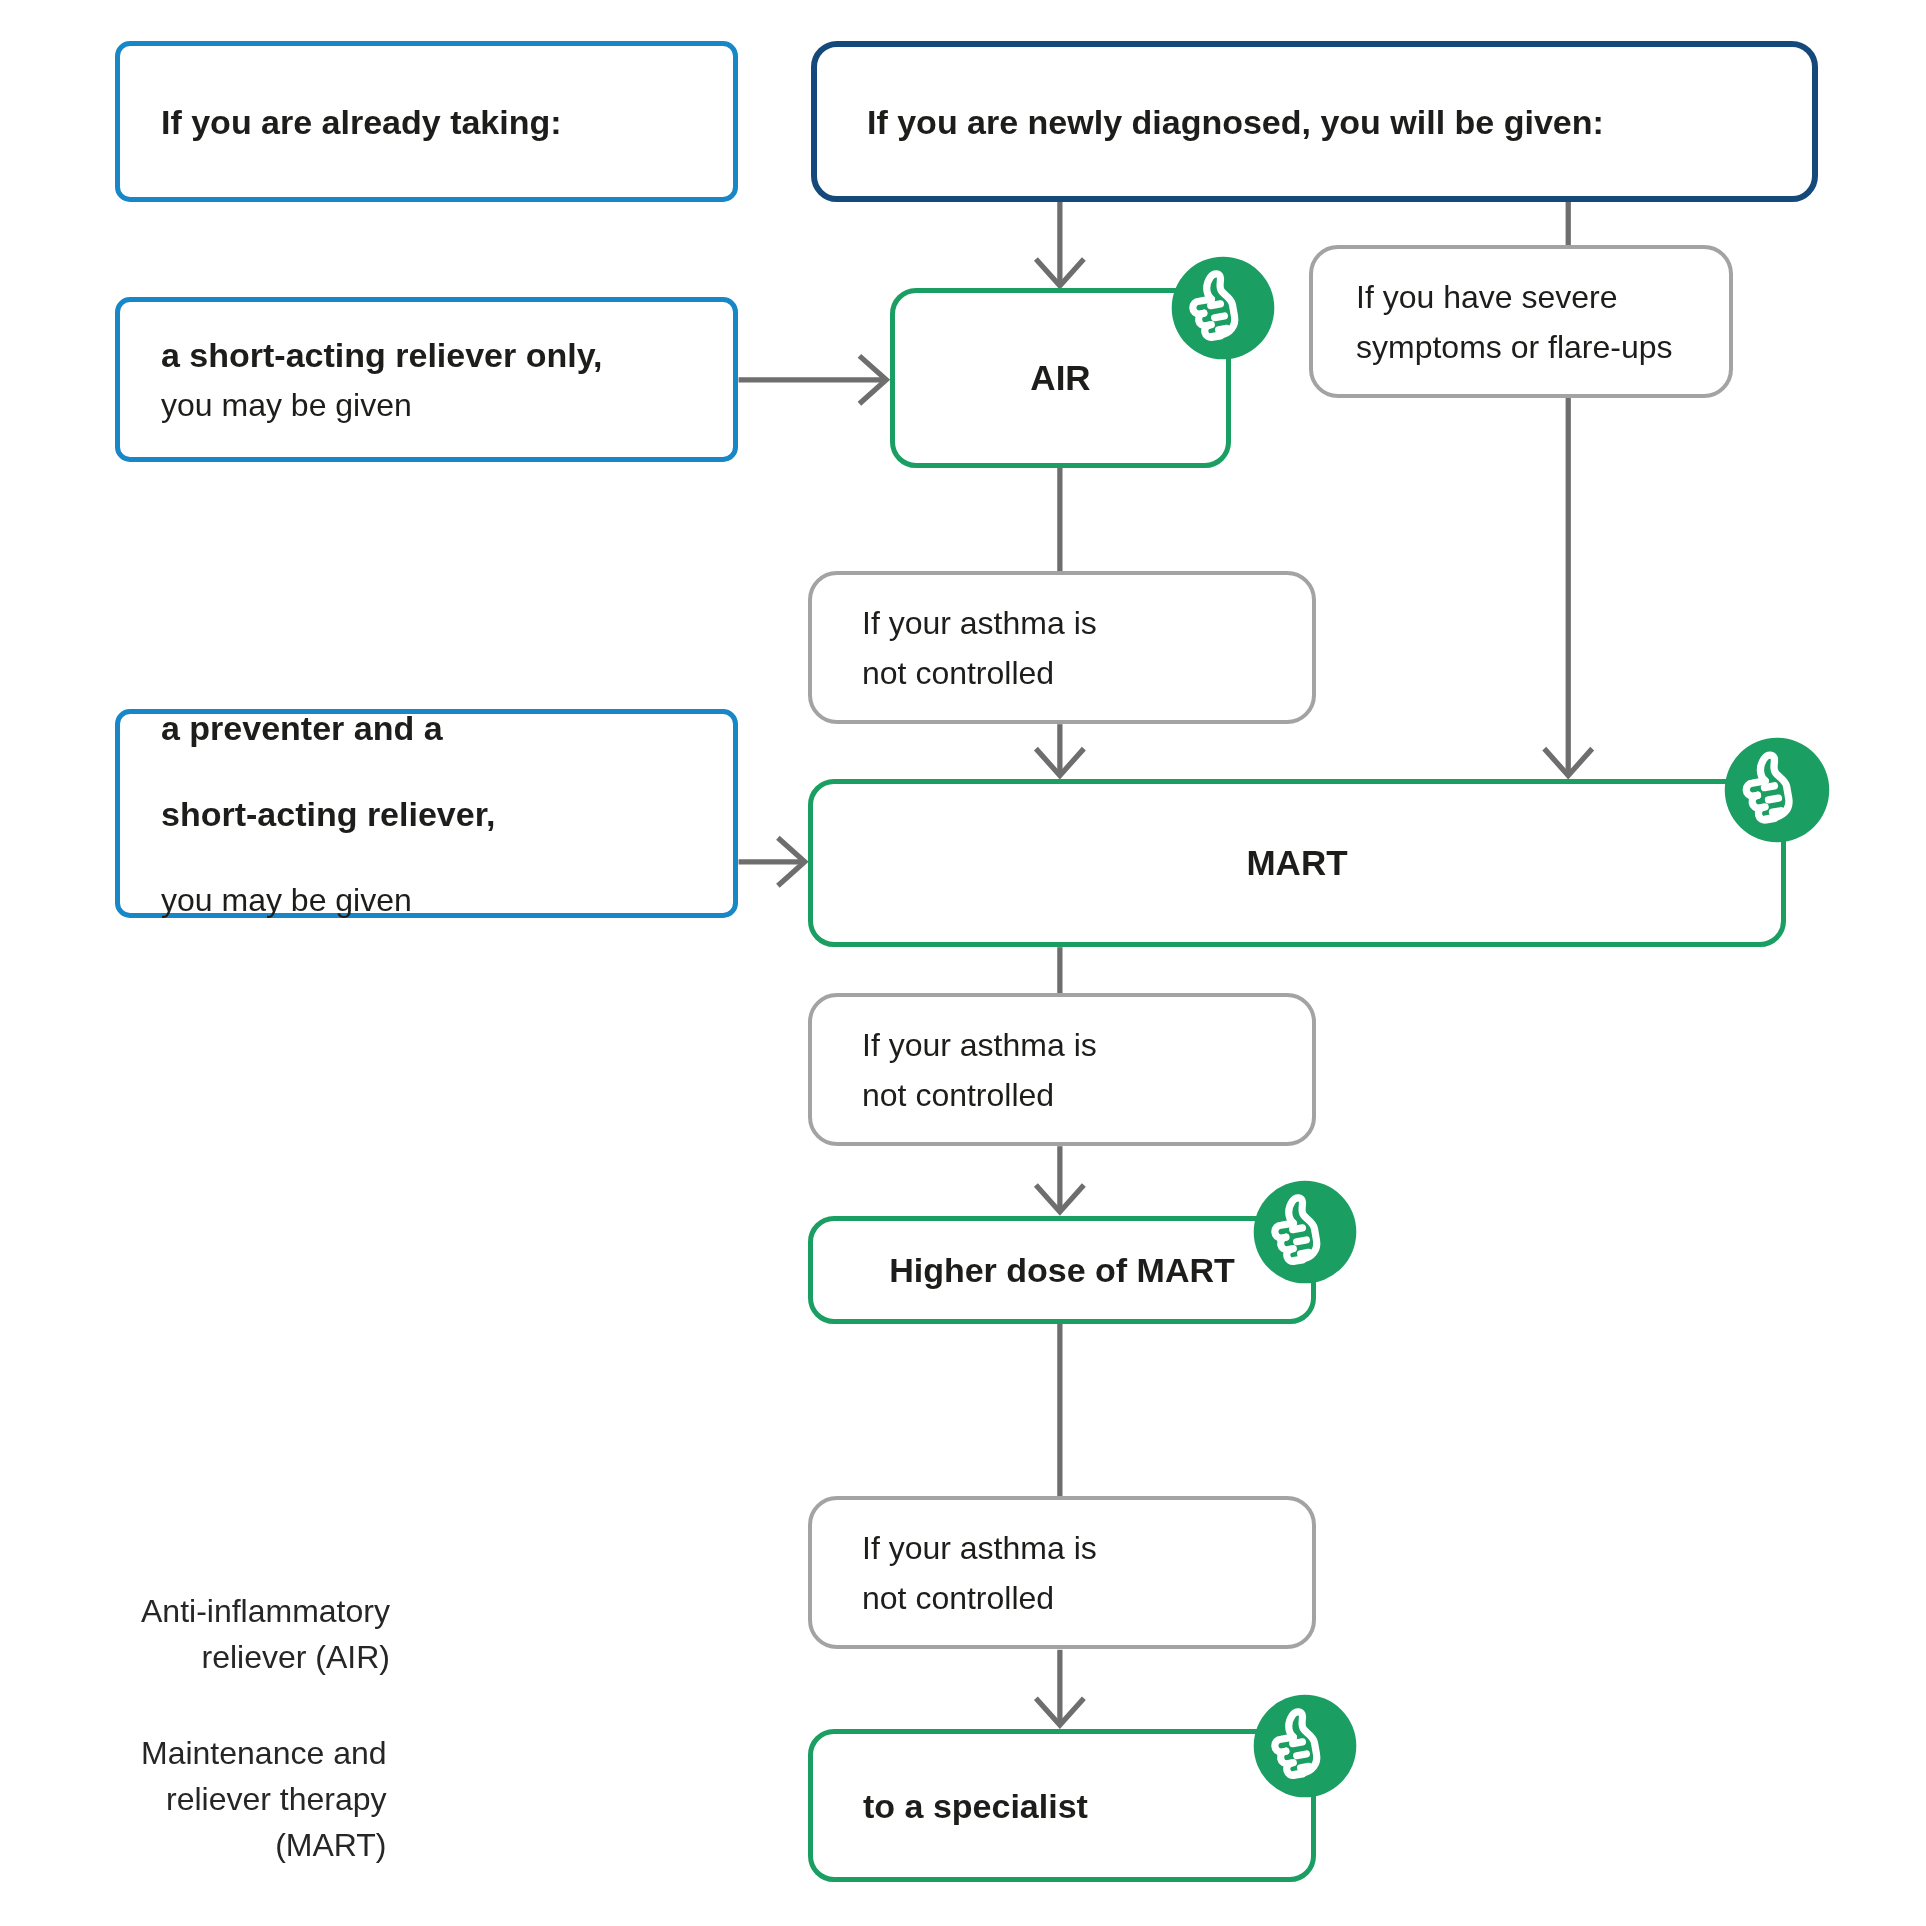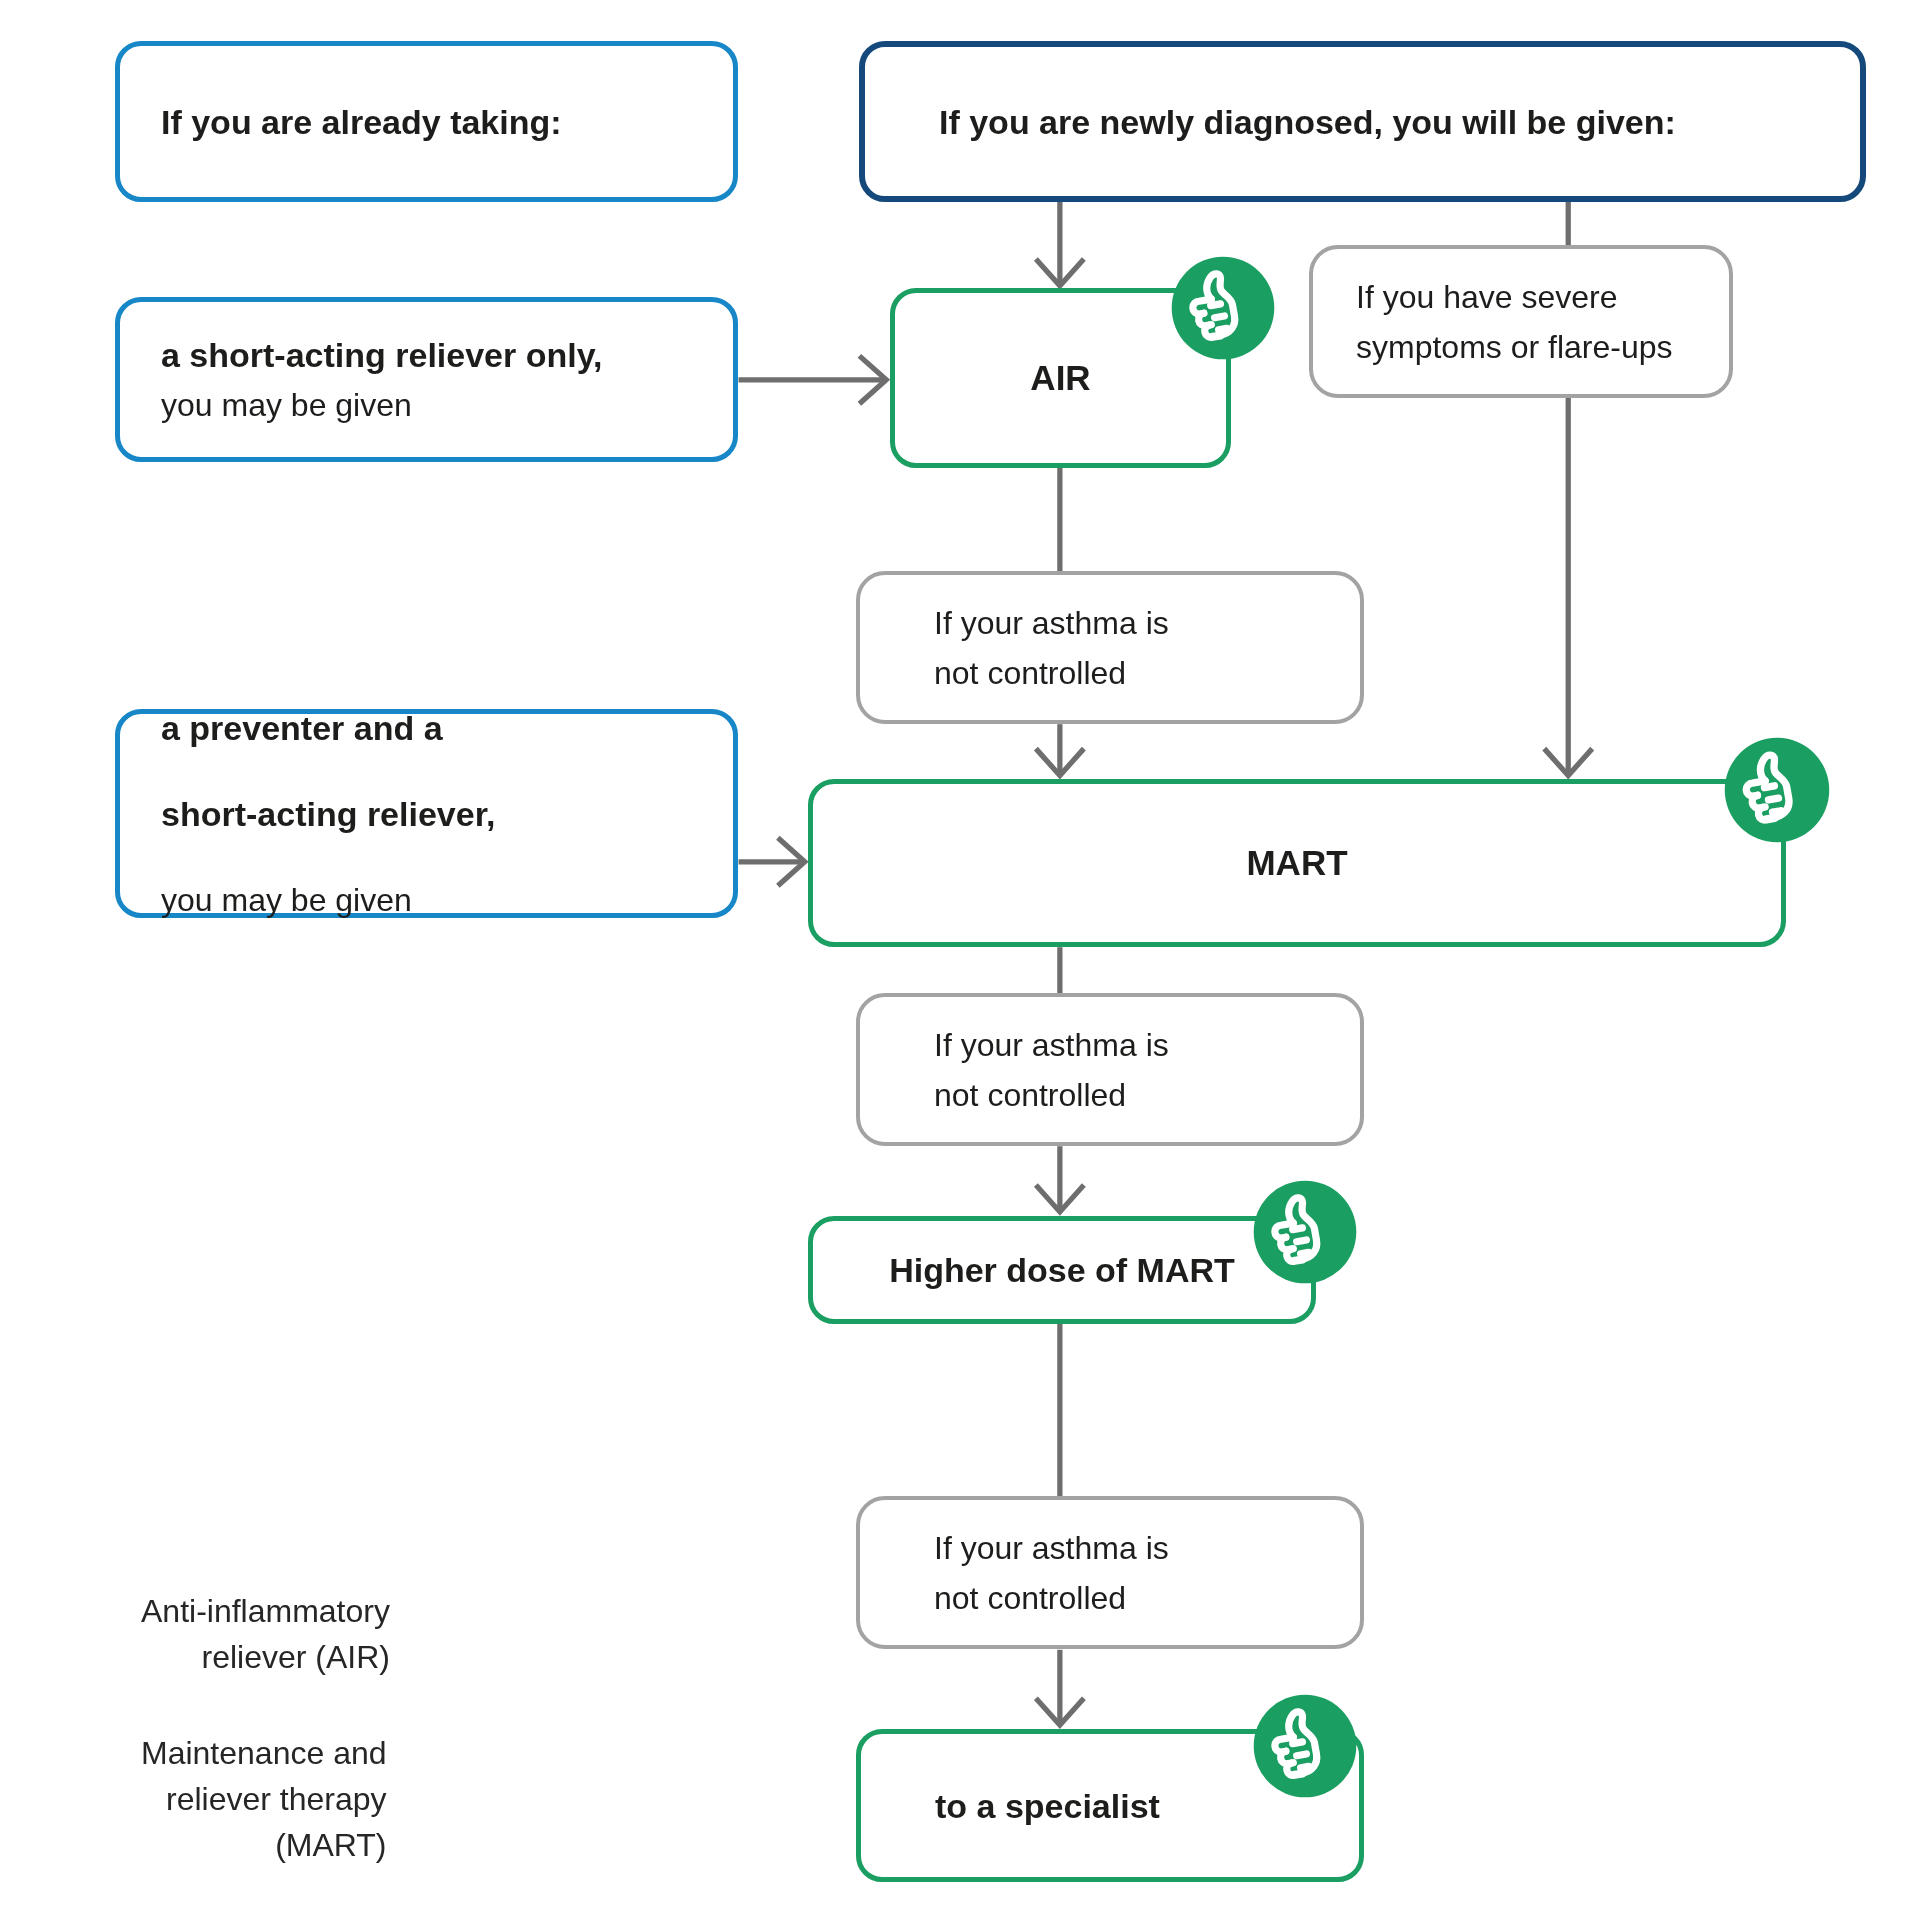--- a/index.html
+++ b/index.html
@@ -18,22 +18,22 @@
     position:absolute;background:#ffffff;border-radius:26px;
     display:flex;flex-direction:column;justify-content:center;
     box-sizing:border-box;z-index:2;
   }
   .b-blue{border:5.8px solid var(--blue);}
   .b-navy{border:6.2px solid var(--navy);}
   .b-green{border:5.8px solid var(--green);}
   .b-gray{border:4.3px solid var(--gray);border-radius:29px;}
   .t-bold{font-weight:bold;font-size:34px;line-height:50px;}
   .t-reg{font-weight:400;font-size:32px;line-height:50px;}
-  .pad-l{padding-left:41px;padding-right:5px;}
-  .pad-l2{padding-left:74px;padding-right:19px;margin-left:48px;}
+  .pad-l{padding-left:41px;padding-right:5px;border-radius:15px;}
+  .pad-l2{padding-left:50px;padding-right:19px;}
   .center-label{align-items:center;text-align:center;}
   .big-label{font-weight:bold;font-size:35px;line-height:38px;}
   .thumb{position:absolute;z-index:3;}
   .thumb-circle{fill:var(--green);}
   .thumb-line{fill:none;stroke:#ffffff;stroke-width:8;stroke-linecap:round;stroke-linejoin:round;}
   .legend{position:absolute;z-index:2;font-weight:400;font-size:32px;line-height:46px;color:#262626;text-align:right;}
 </style>
 </head>
 <body>
 

